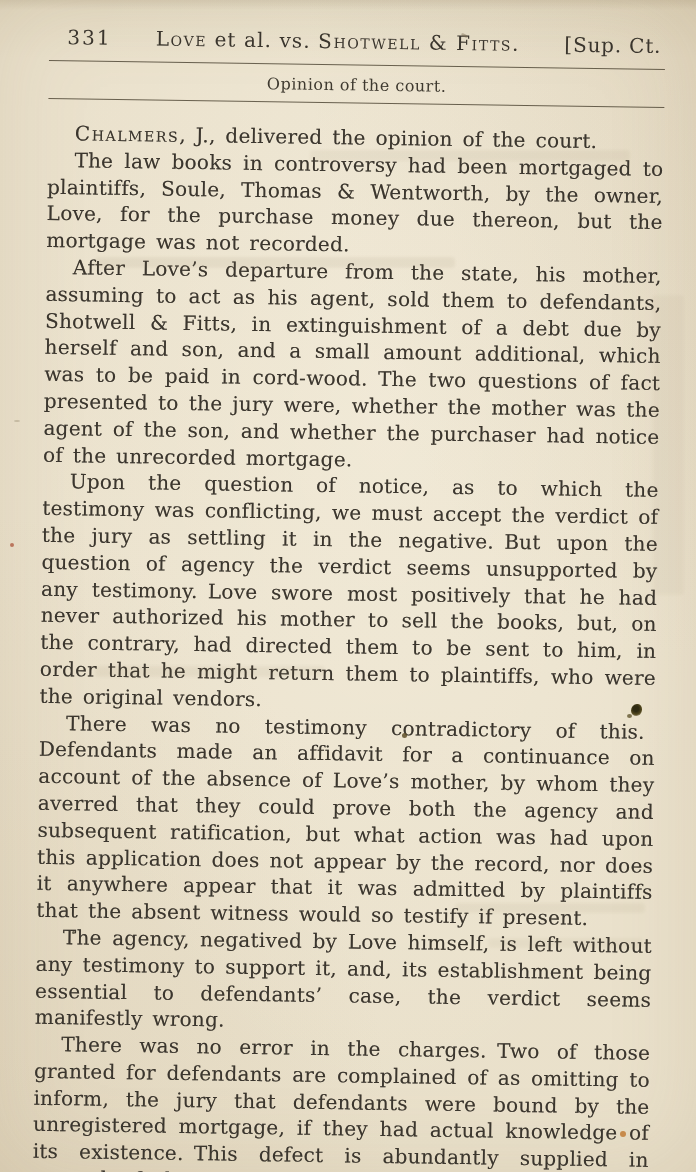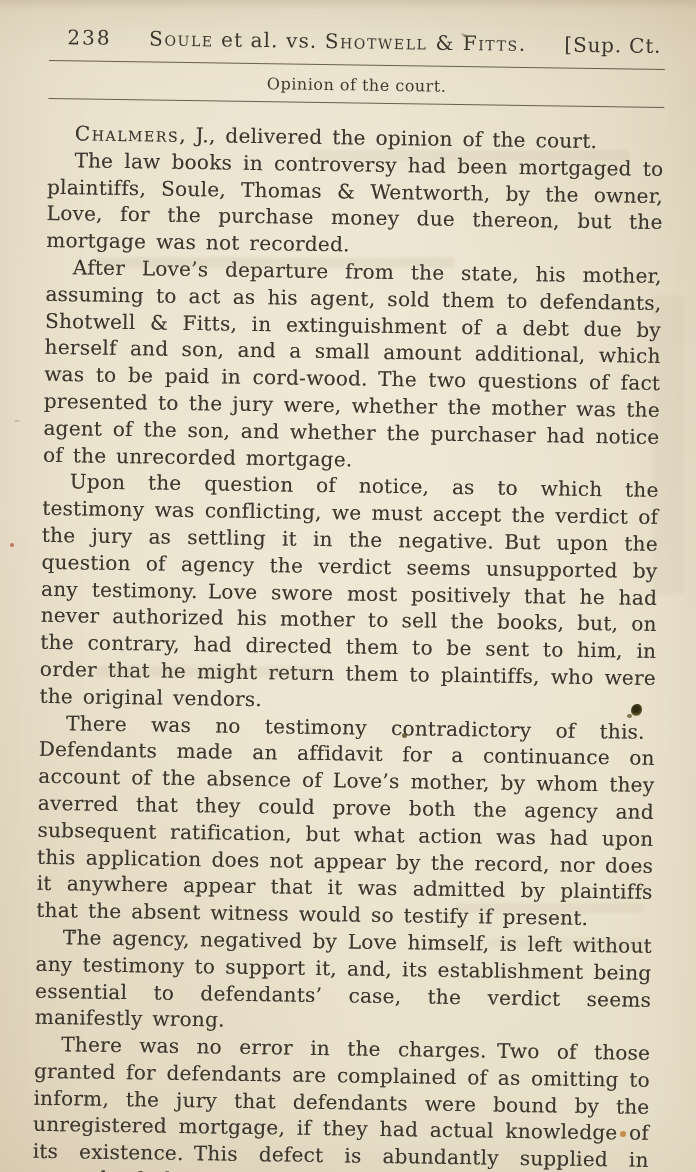--- a/index.html
+++ b/index.html
@@ -89,22 +89,22 @@
 </style>
 </head>
 <body>
 
 <div class="paper"></div>
 <div class="top-edge-shade"></div>
 
 <div class="content">
 
   <div class="header-row">
-    <span class="page-num">238</span>
-    <span class="case-title"><span class="sc">Soule</span><span> et al. vs. </span><span class="sc">Shotwell &amp; Fitts.</span></span>
+    <span class="page-num">331</span>
+    <span class="case-title"><span class="sc">Love</span><span> et al. vs. </span><span class="sc">Shotwell &amp; Fitts.</span></span>
     <span class="court-label">[Sup. Ct.</span>
   </div>
 
   <hr class="rule rule-top">
   <div class="section-heading">Opinion of the court.</div>
   <hr class="rule">
 
   <div class="body-text">
     <p><span class="sc">Chalmers</span><span>, J., delivered the opinion of the court.</span></p>
     <p>The law books in controversy had been mortgaged to plaintiffs, Soule, Thomas &amp; Wentworth, by the owner, Love, for the purchase money due thereon, but the mortgage was not recorded.</p>

